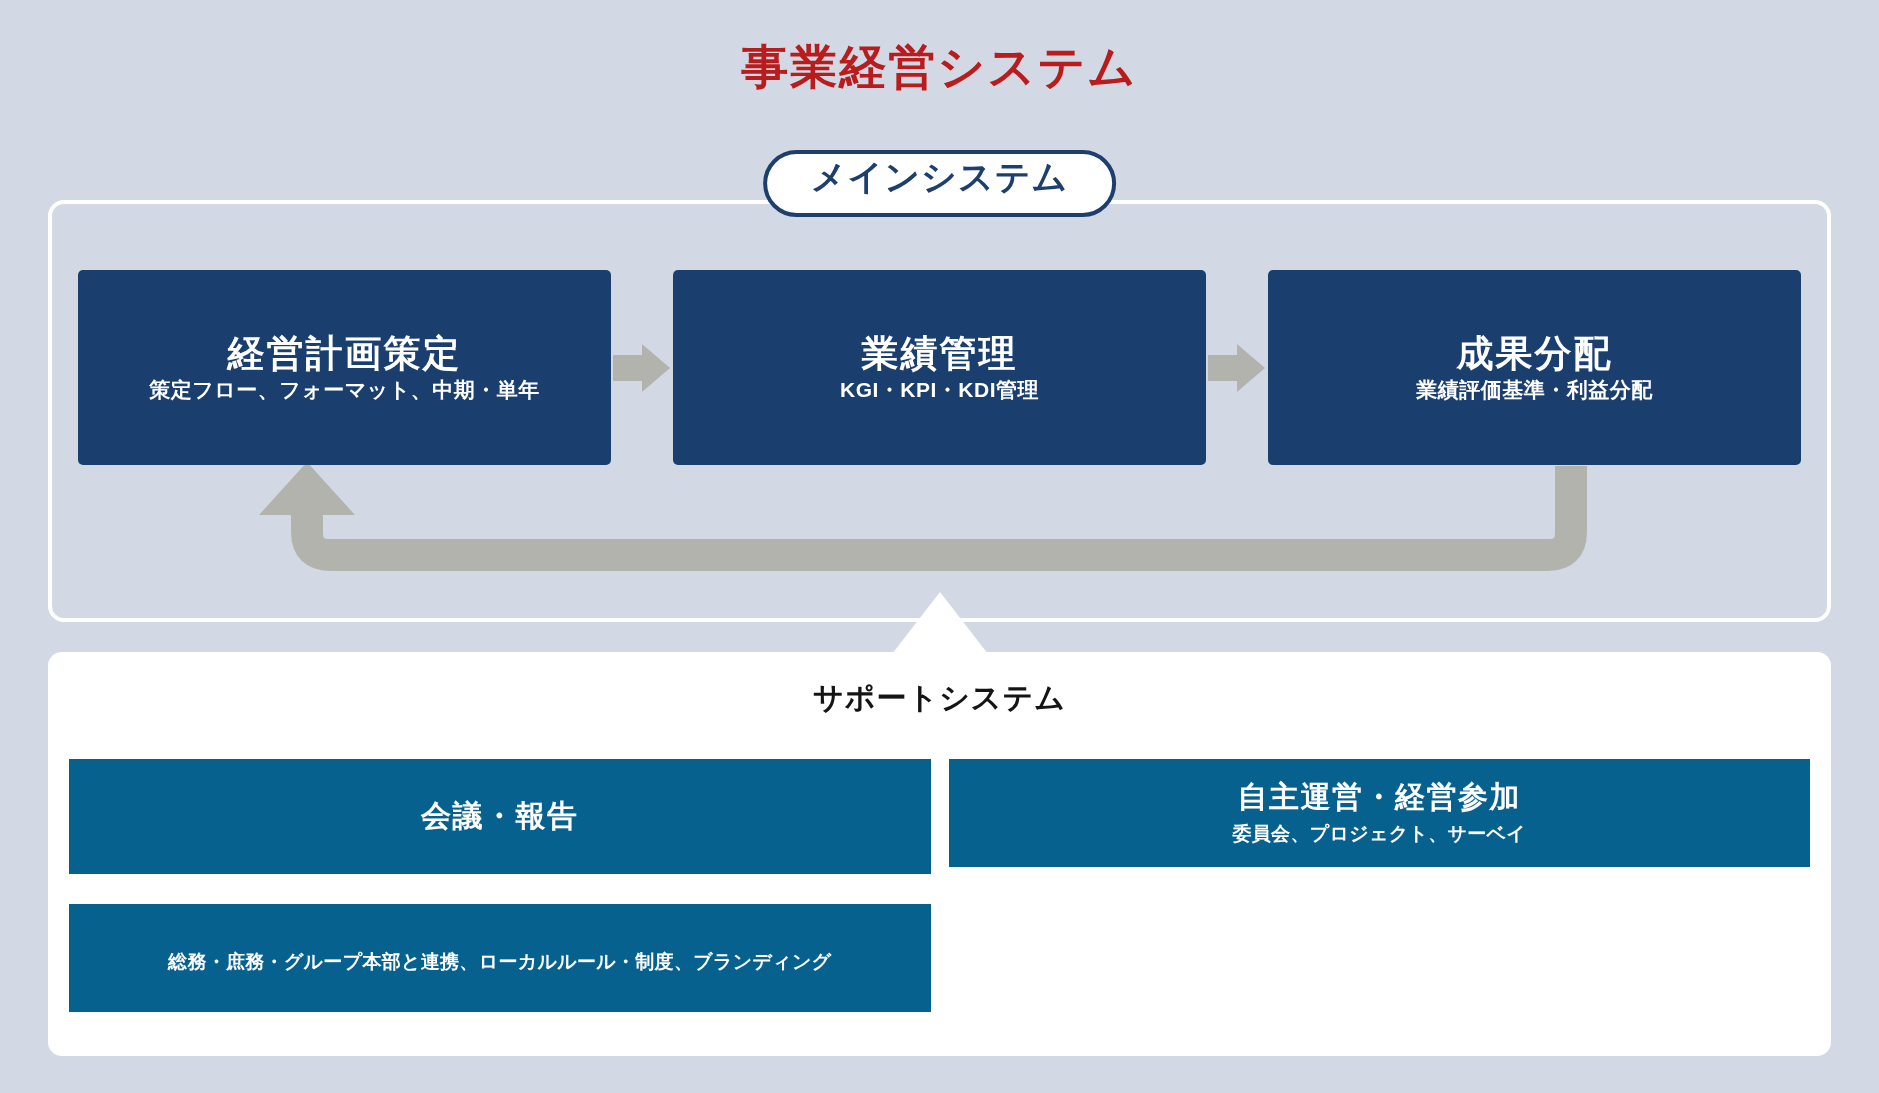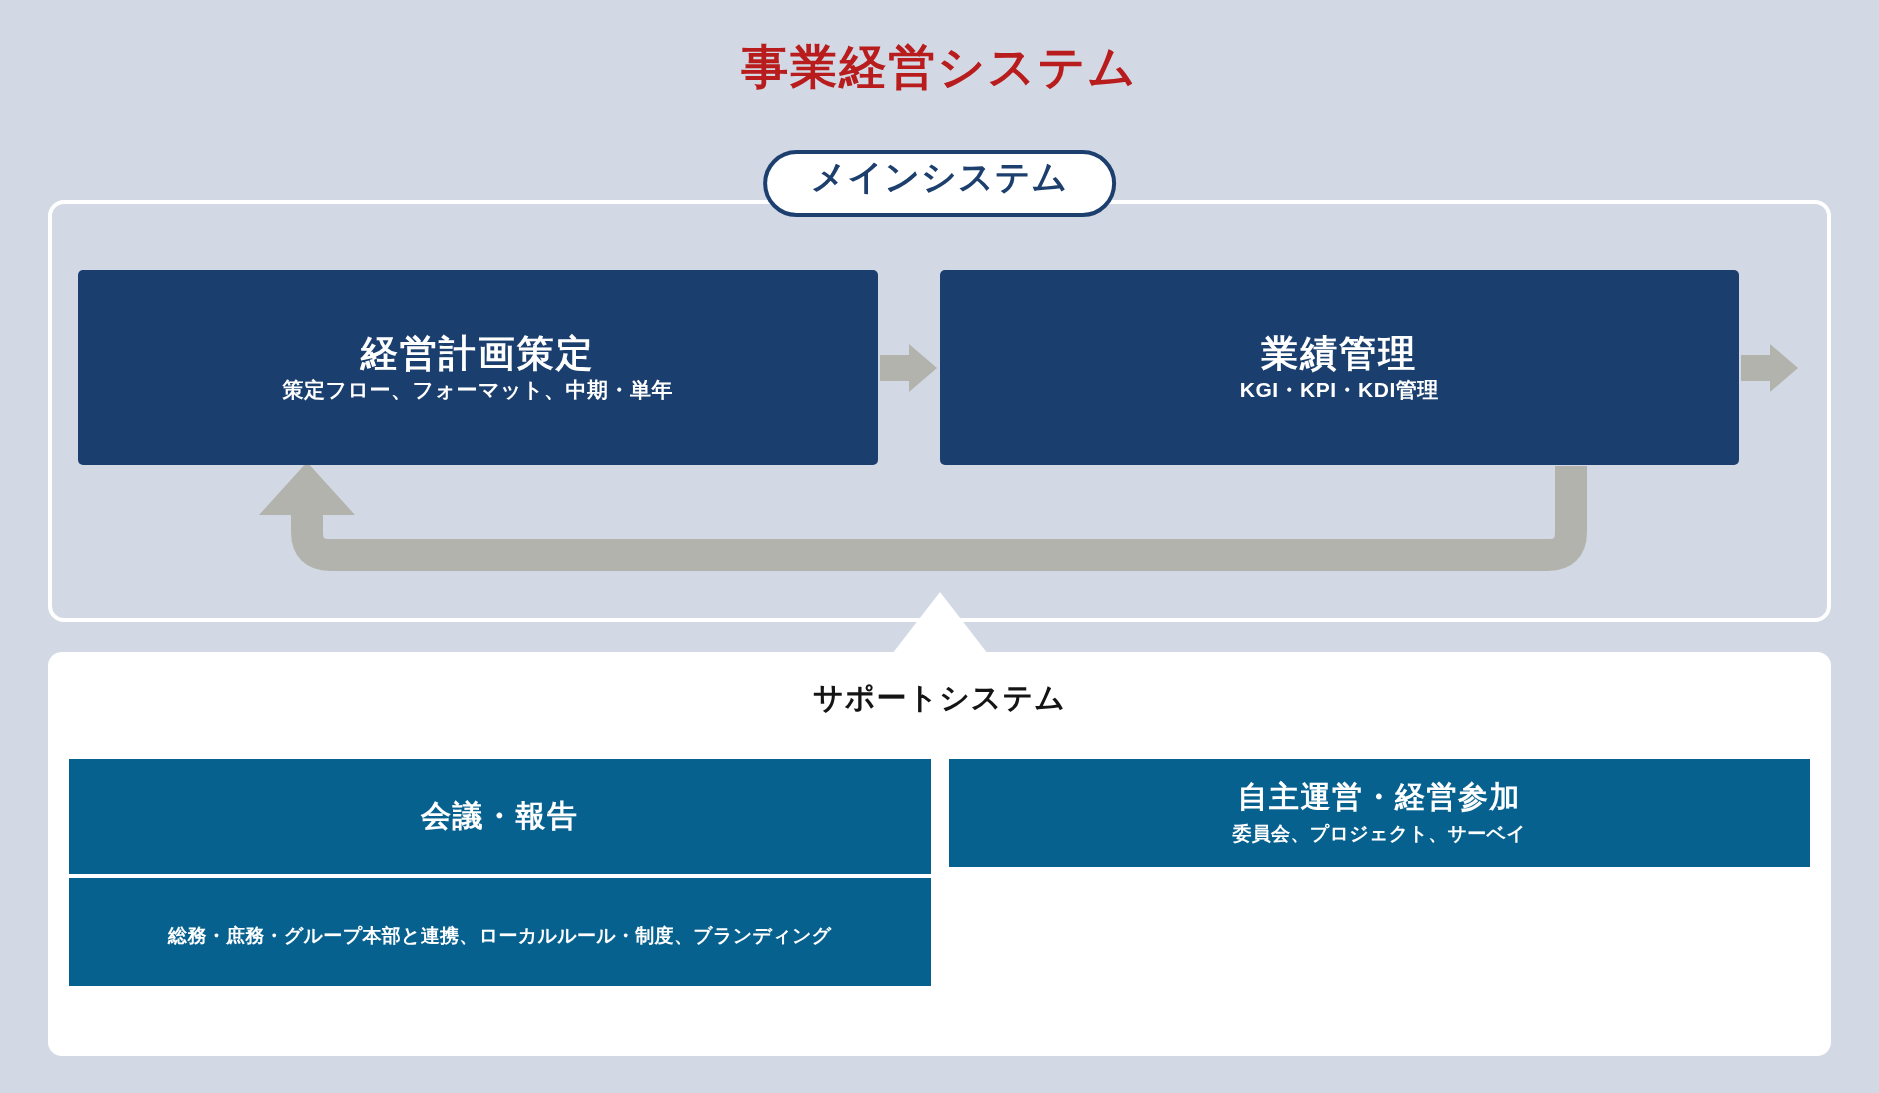--- a/index.html
+++ b/index.html
@@ -174,21 +174,21 @@
     white-space: nowrap;
   }
 
   #support-grid {
     position: absolute;
     left: 21px;
     top: 107px;
     width: 1741px;
     display: flex;
     flex-wrap: wrap;
-    gap: 4px 18px;
+    gap: 30px 18px;
   }
 
   .support-box {
     background: #06618f;
     width: calc(50% - 9px);
     height: 115px;
     display: flex;
     flex-direction: column;
     align-items: center;
     justify-content: center;
@@ -265,20 +265,24 @@
   <div class="main-box">
     <div class="mb-title">業績管理</div>
     <div class="mb-sub">KGI・KPI・KDI管理</div>
   </div>
 
   <div class="flow-arrow">
     <div class="shaft"></div>
       <div class="head"></div>
   </div>
 
+  <div class="main-box">
+    <div class="mb-title">成果分配</div>
+    <div class="mb-sub">業績評価基準・利益分配</div>
+  </div>
 
 </div>
 
 <div id="connector-triangle"></div>
 
 <div id="support-panel">
 
   <div id="support-title">サポートシステム</div>
 
   <div id="support-grid">

